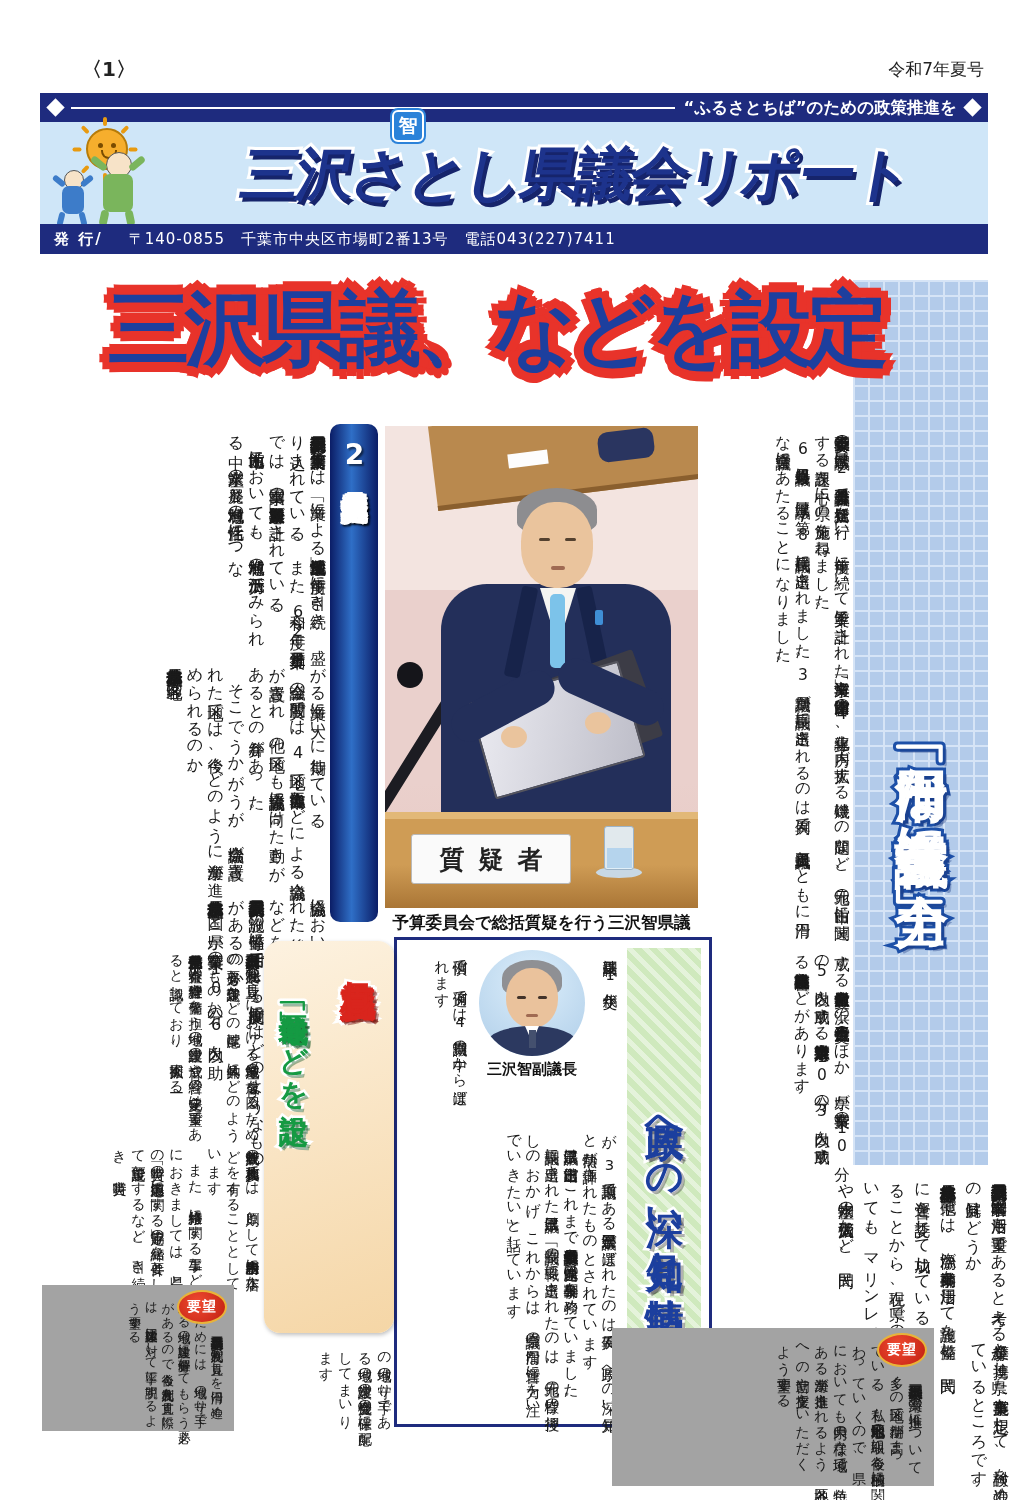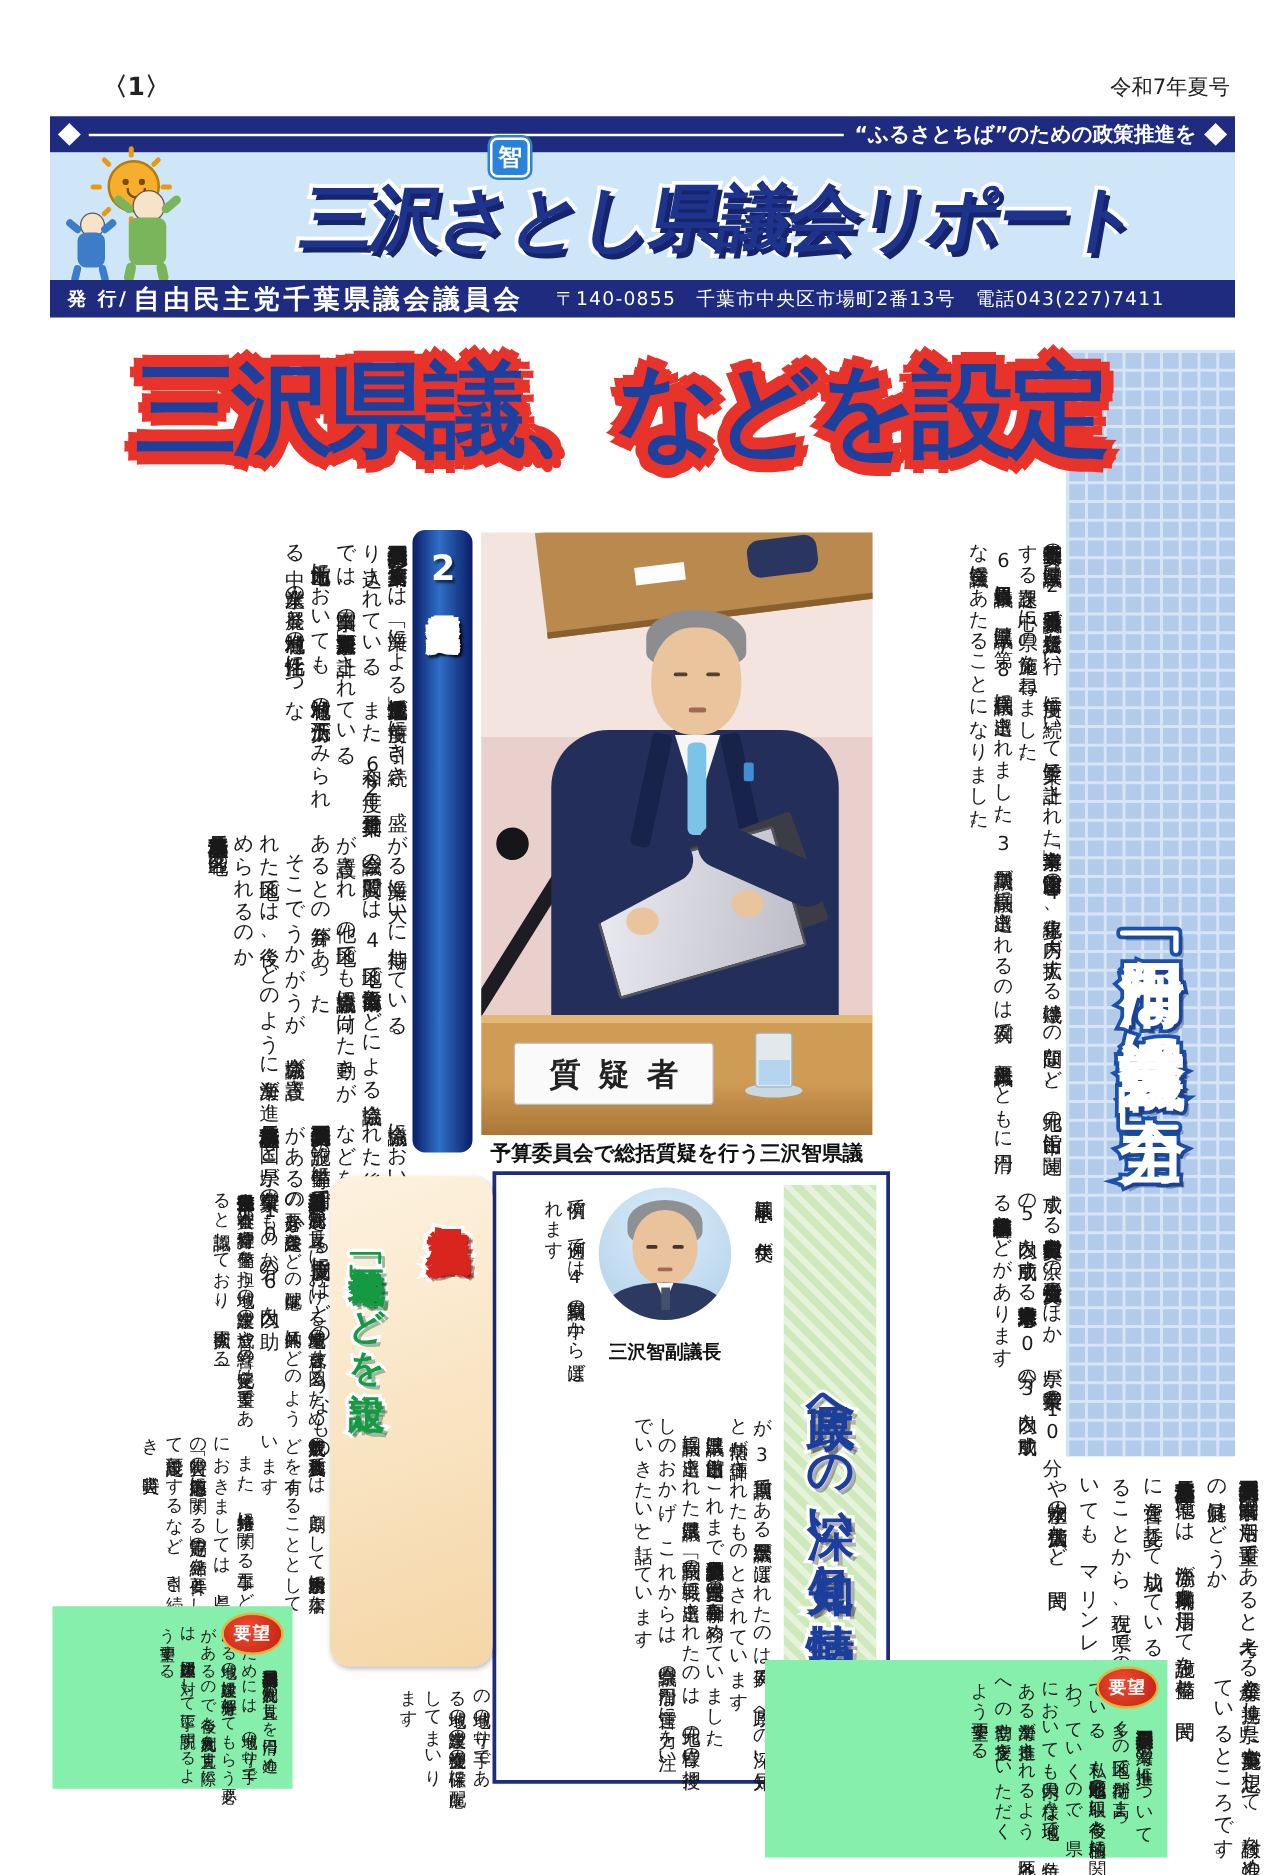--- a/index.html
+++ b/index.html
@@ -96,31 +96,31 @@
   .dcircle{position:relative;width:106px;height:106px;margin:0 auto;border-radius:50%;overflow:hidden;background:radial-gradient(circle at 50% 30%,#dceefb,#aecde8);}
   .dcircle *{position:absolute;}
   .dp-hair{left:23px;top:10px;width:60px;height:36px;background:#8f9094;border-radius:50% 50% 30% 30%;}
   .dp-face{left:27px;top:18px;width:52px;height:60px;background:#eac29c;border-radius:48%;}
   .dp-eye{left:38px;top:46px;width:9px;height:3px;background:#43332a;border-radius:2px;}
   .dp-eye.e2{left:59px;}
   .dp-mouth{left:47px;top:64px;width:12px;height:3px;background:#a06a52;border-radius:2px;}
   .dp-suit{left:8px;top:76px;width:90px;height:34px;background:#2c3960;border-radius:50% 50% 0 0;}
   .dp-shirt{left:46px;top:76px;width:14px;height:16px;background:#fff;clip-path:polygon(0 0,100% 0,50% 100%);}
   .dp-tie{left:50px;top:80px;width:7px;height:18px;background:#44506e;}
-  .dcap{font-size:15px;font-weight:bold;margin-top:16px;color:#111;}
+  .dcap{font-size:15px;font-weight:bold;margin-top:4px;color:#111;}
   .drow2{width:100%;height:292px;font-size:14.8px;line-height:19px;margin-top:6px;}
   
   .bid-headbox{left:264px;top:941px;width:130px;height:392px;background:linear-gradient(160deg,#fdf2e0,#f5d6a6);border-radius:16px;box-shadow:1px 2px 4px rgba(0,0,0,.25);}
   .bid-red{position:absolute;right:12px;top:14px;writing-mode:vertical-rl;text-orientation:upright;font-size:36px;font-weight:900;color:#d9251d;-webkit-text-stroke:5px #fff;paint-order:stroke fill;text-shadow:3px 3px 0 rgba(120,20,10,.45);}
   .bid-green{position:absolute;left:10px;top:52px;writing-mode:vertical-rl;text-orientation:upright;font-size:29px;font-weight:900;color:#159a43;-webkit-text-stroke:5px #fff;paint-order:stroke fill;text-shadow:3px 3px 0 rgba(10,80,30,.4);}
   .bid-band1{left:42px;top:944px;width:220px;height:190px;font-size:14px;line-height:19px;}
   .bid-band2{left:42px;top:1140px;width:220px;height:150px;font-size:14px;line-height:19px;}
   .bid-band3{left:252px;top:1342px;width:142px;height:88px;font-size:14px;line-height:19.5px;}
   
-  .req{background:#86efac;box-sizing:border-box;}
+  .req{background:#a3a3a3;box-sizing:border-box;font-family:Liberation Mono, monospace;}
   .req1{left:42px;top:1285px;width:192px;height:146px;}
   .req2{left:612px;top:1328px;width:322px;height:158px;}
   .req .badge{position:absolute;top:5px;right:7px;width:46px;height:30px;background:radial-gradient(circle at 40% 35%,#ef4a30,#c01f12);border:2.5px solid #e8b33a;border-radius:50%;color:#fff;font-size:14px;font-weight:bold;display:flex;align-items:center;justify-content:center;z-index:2;letter-spacing:1px;}
   .req .rtext{position:absolute;inset:8px 10px;text-indent:34px;}
   .req1 .rtext{font-size:12.5px;line-height:16.4px;}
   .req2 .rtext{font-size:14px;line-height:18.8px;text-indent:38px;}
 </style>
 </head>
 <body>
 
@@ -167,21 +167,20 @@
         <span class="limb" style="left:4px;top:58px;width:8px;height:16px;background:#7ab55c;transform:rotate(12deg);"></span>
         <span class="limb" style="left:30px;top:58px;width:8px;height:16px;background:#7ab55c;transform:rotate(-12deg);"></span>
       </span>
     </div>
     <div class="title-badge">智</div>
     <div class="nl-title">三沢さとし県議会リポート</div>
   </div>
 
   <div class="abs pubbar">
     <span class="pub-prefix">発 行/</span>
-    <span class="pub-name">自由民主党千葉県議会議員会</span>
     <span class="pub-addr">〒140-0855　千葉市中央区市場町2番13号　電話043(227)7411</span>
   </div>
 
   <div class="abs grid-panel"></div>
 
   <div class="abs main-headline">三沢県議、などを設定</div>
 
   <div class="abs lead-vhead v">「円滑な議会運営に全力」</div>
 
   <div class="abs lead-body v">予算委員会副委員長の三沢智県議は2月県議会予算委員会で総括質疑を行い、前年度に続いて予算案に計上された「海業」事業や富津館山道路の4車線化、内房で拡大する磯焼けの問題など、地元の館山市に関連する課題を中心に県の施策を尋ねました。

